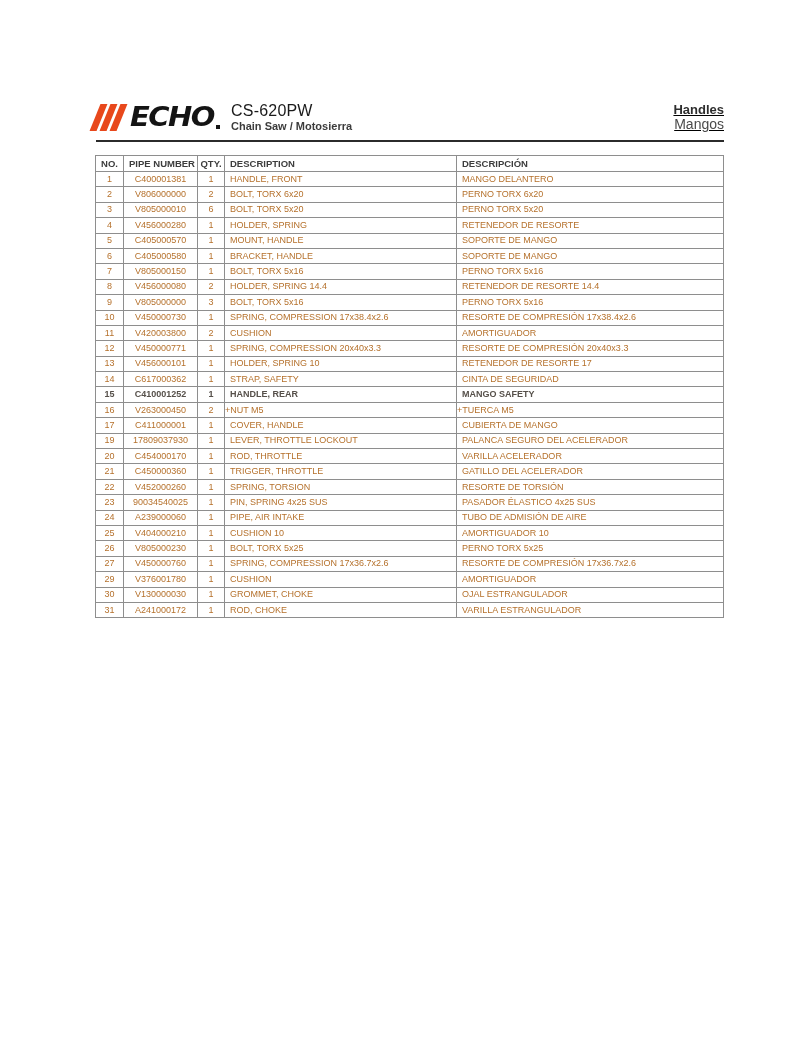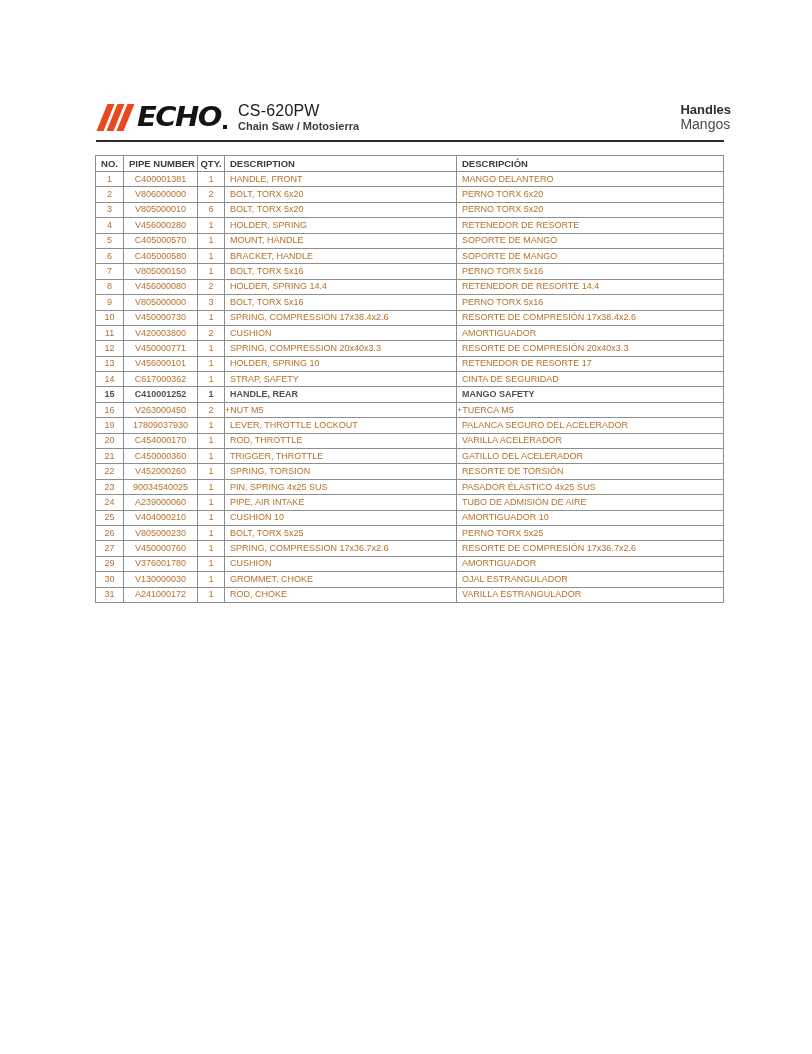--- a/index.html
+++ b/index.html
@@ -7,21 +7,21 @@
   .page {
     position:relative;
     width:812px; height:1054px;
     background:#ffffff;
     font-family:"Liberation Sans", sans-serif;
     overflow:hidden;
   }
 
   
   .doc-header {
-    position:absolute; left:102px; top:101px; width:629px;
+    position:absolute; left:95px; top:101px; width:629px;
     display:flex; align-items:flex-start;
   }
   .logo {
     display:flex; align-items:center; height:32px;
     flex:0 0 auto;
   }
   .stripes { display:inline-flex; margin-right:5px; }
   .stripes i {
     display:inline-block; width:7px; height:27px;
     background:var(--accent, #e8481c);
@@ -42,21 +42,21 @@
   }
   .model-block { margin-left:11px; padding-top:1px; }
   .model-name {
     font-size:16px; font-weight:normal; color:#1a1a1a;
     line-height:17px; letter-spacing:0.2px;
   }
   .model-subtitle {
     font-size:11px; font-weight:bold; color:#3c3c3c;
     line-height:13px; margin-top:1px;
   }
-  .section-block { margin-left:auto; padding-top:1px; }
+  .section-block { margin-left:auto; text-align:right; padding-top:1px;text-decoration:underline; }
   .section-title { font-size:13px; font-weight:bold; color:#2e2e2e; line-height:15px; }
   .section-subtitle { font-size:14px; color:#4a4a4a; line-height:13px; margin-top:1px; }
 
   .header-divider {
     position:absolute; left:96px; top:140px; width:628px;
     border-top:2.5px solid #2b2b2b;
   }
 
   
   .parts-table {
@@ -233,20 +233,27 @@
           <td class="al">MANGO SAFETY</td>
         </tr>
         <tr>
           <td>16</td>
           <td>V263000450</td>
           <td>2</td>
           <td class="al indent">+NUT M5</td>
           <td class="al indent">+TUERCA M5</td>
         </tr>
         <tr>
+          <td>17</td>
+          <td>C411000001</td>
+          <td>1</td>
+          <td class="al">COVER, HANDLE</td>
+          <td class="al">CUBIERTA DE MANGO</td>
+        </tr>
+        <tr>
           <td>19</td>
           <td>17809037930</td>
           <td>1</td>
           <td class="al">LEVER, THROTTLE LOCKOUT</td>
           <td class="al">PALANCA SEGURO DEL ACELERADOR</td>
         </tr>
         <tr>
           <td>20</td>
           <td>C454000170</td>
           <td>1</td>

